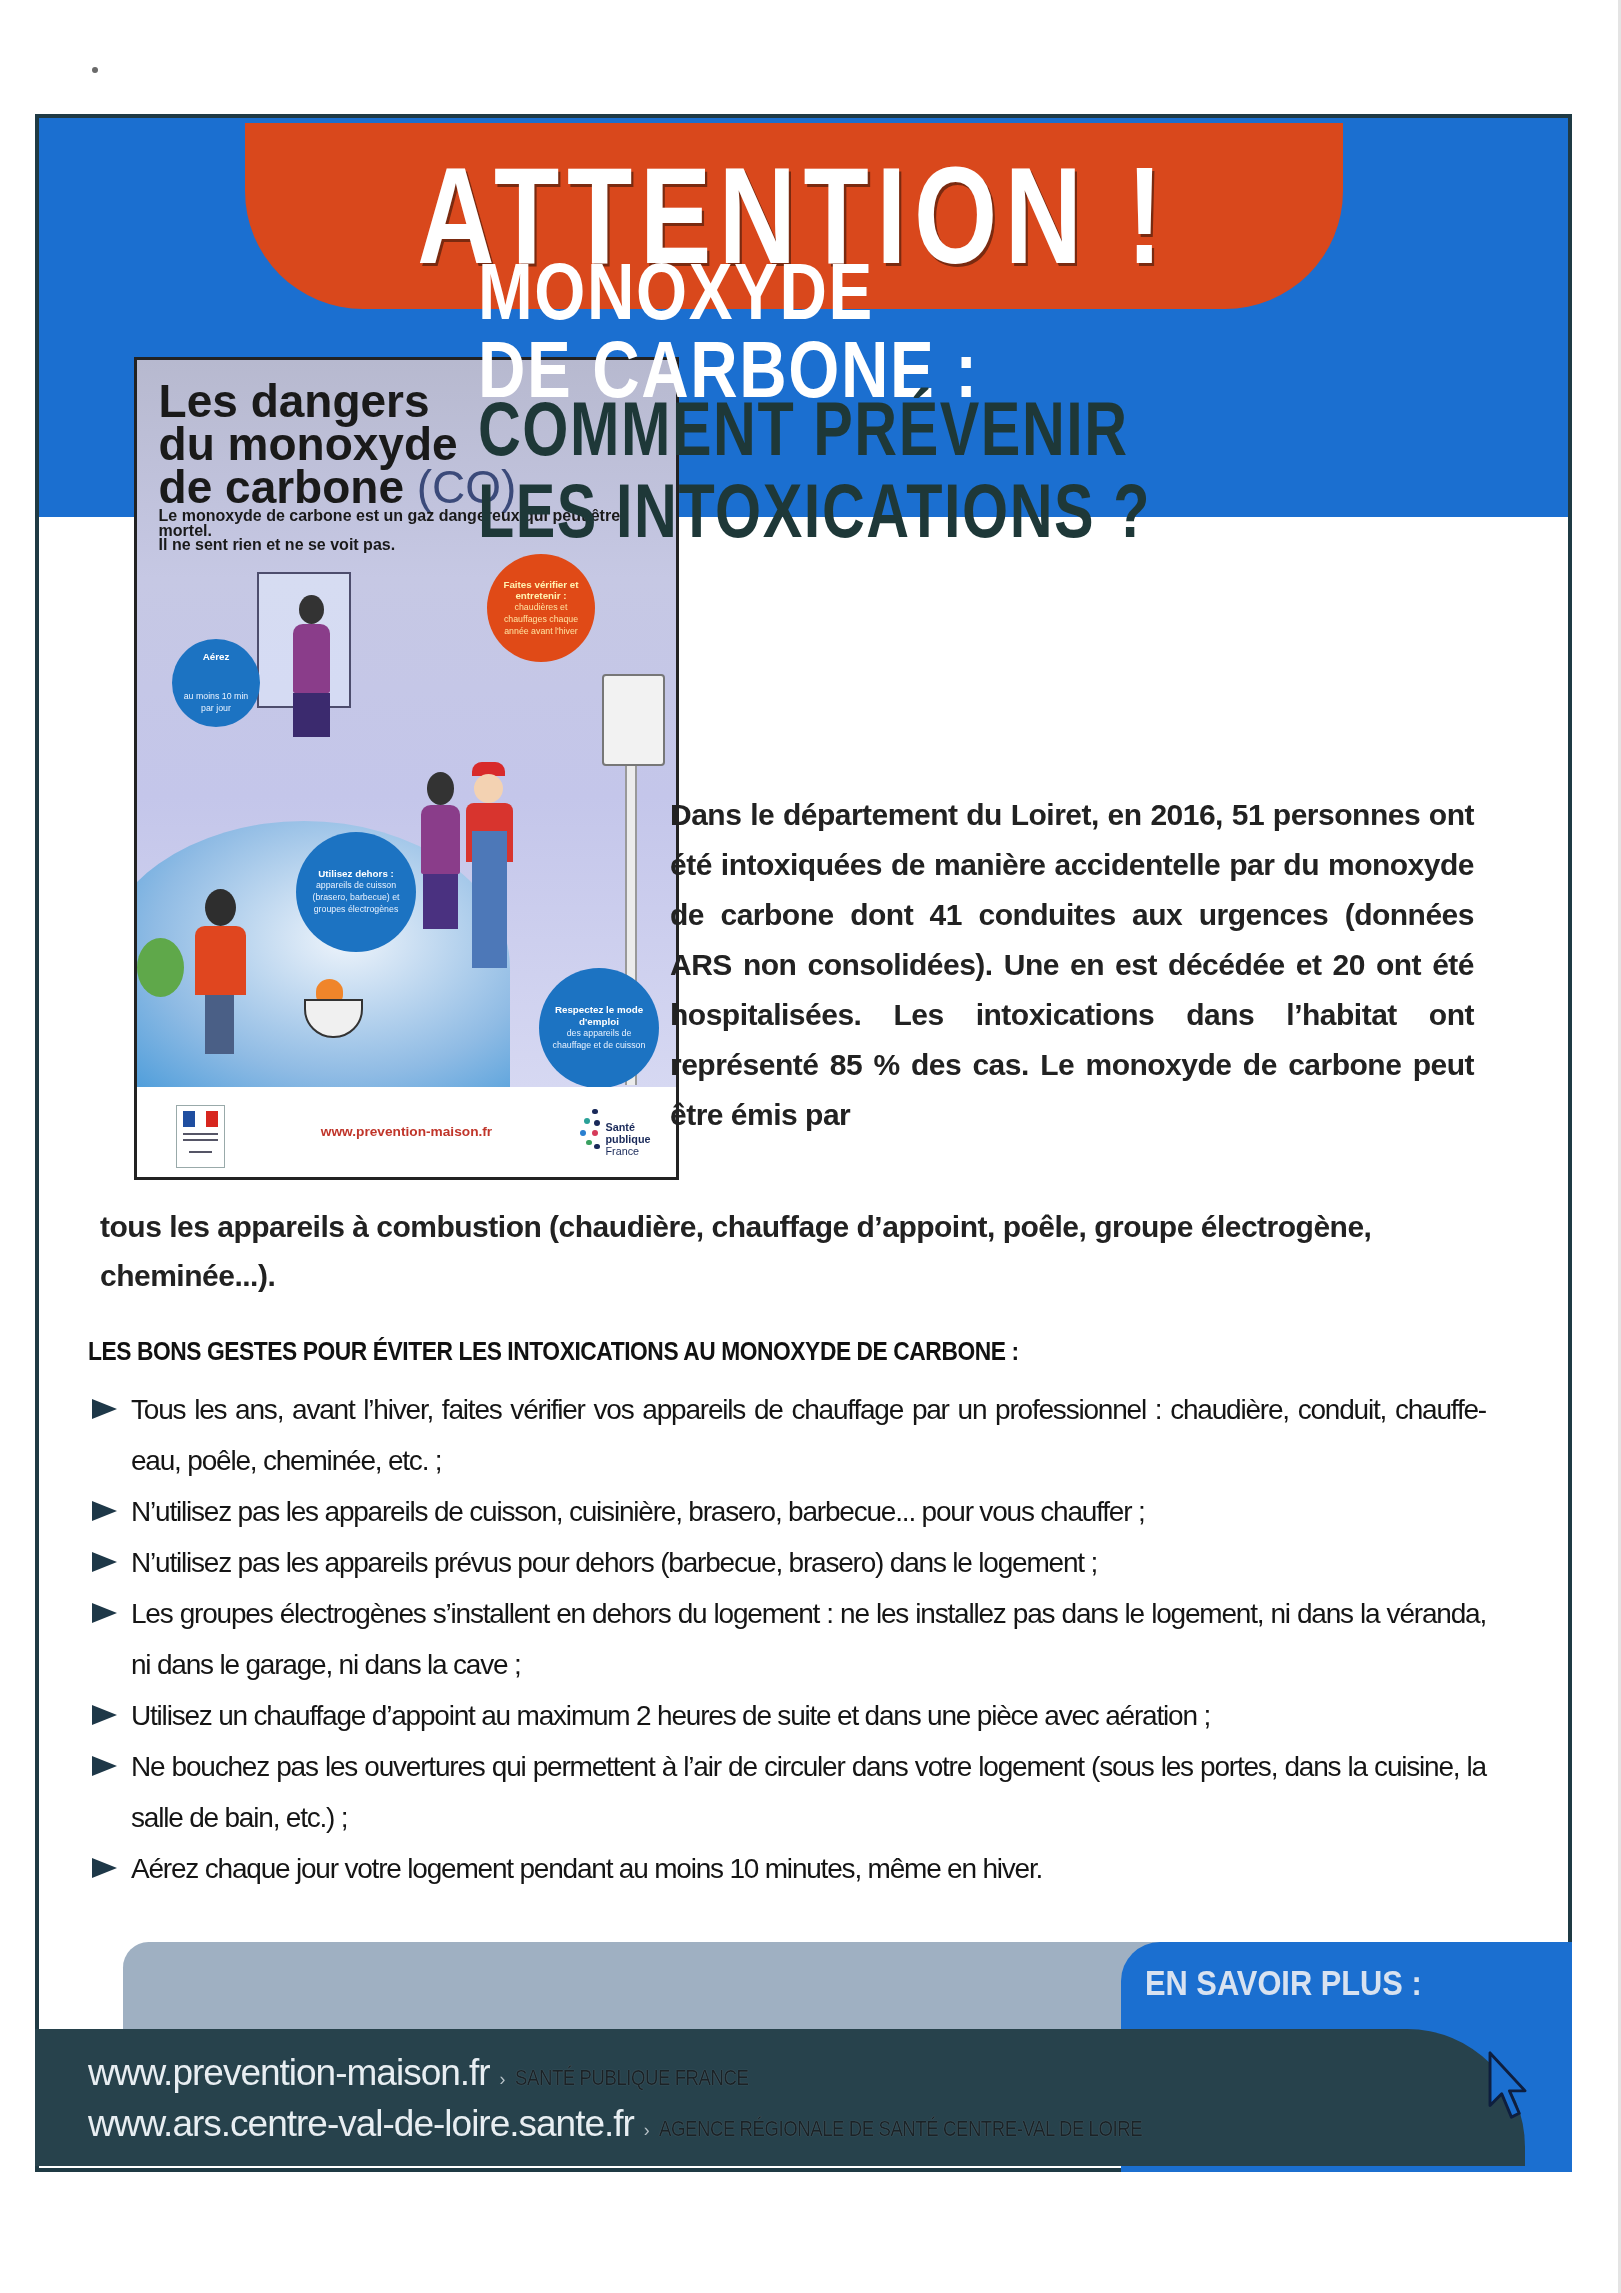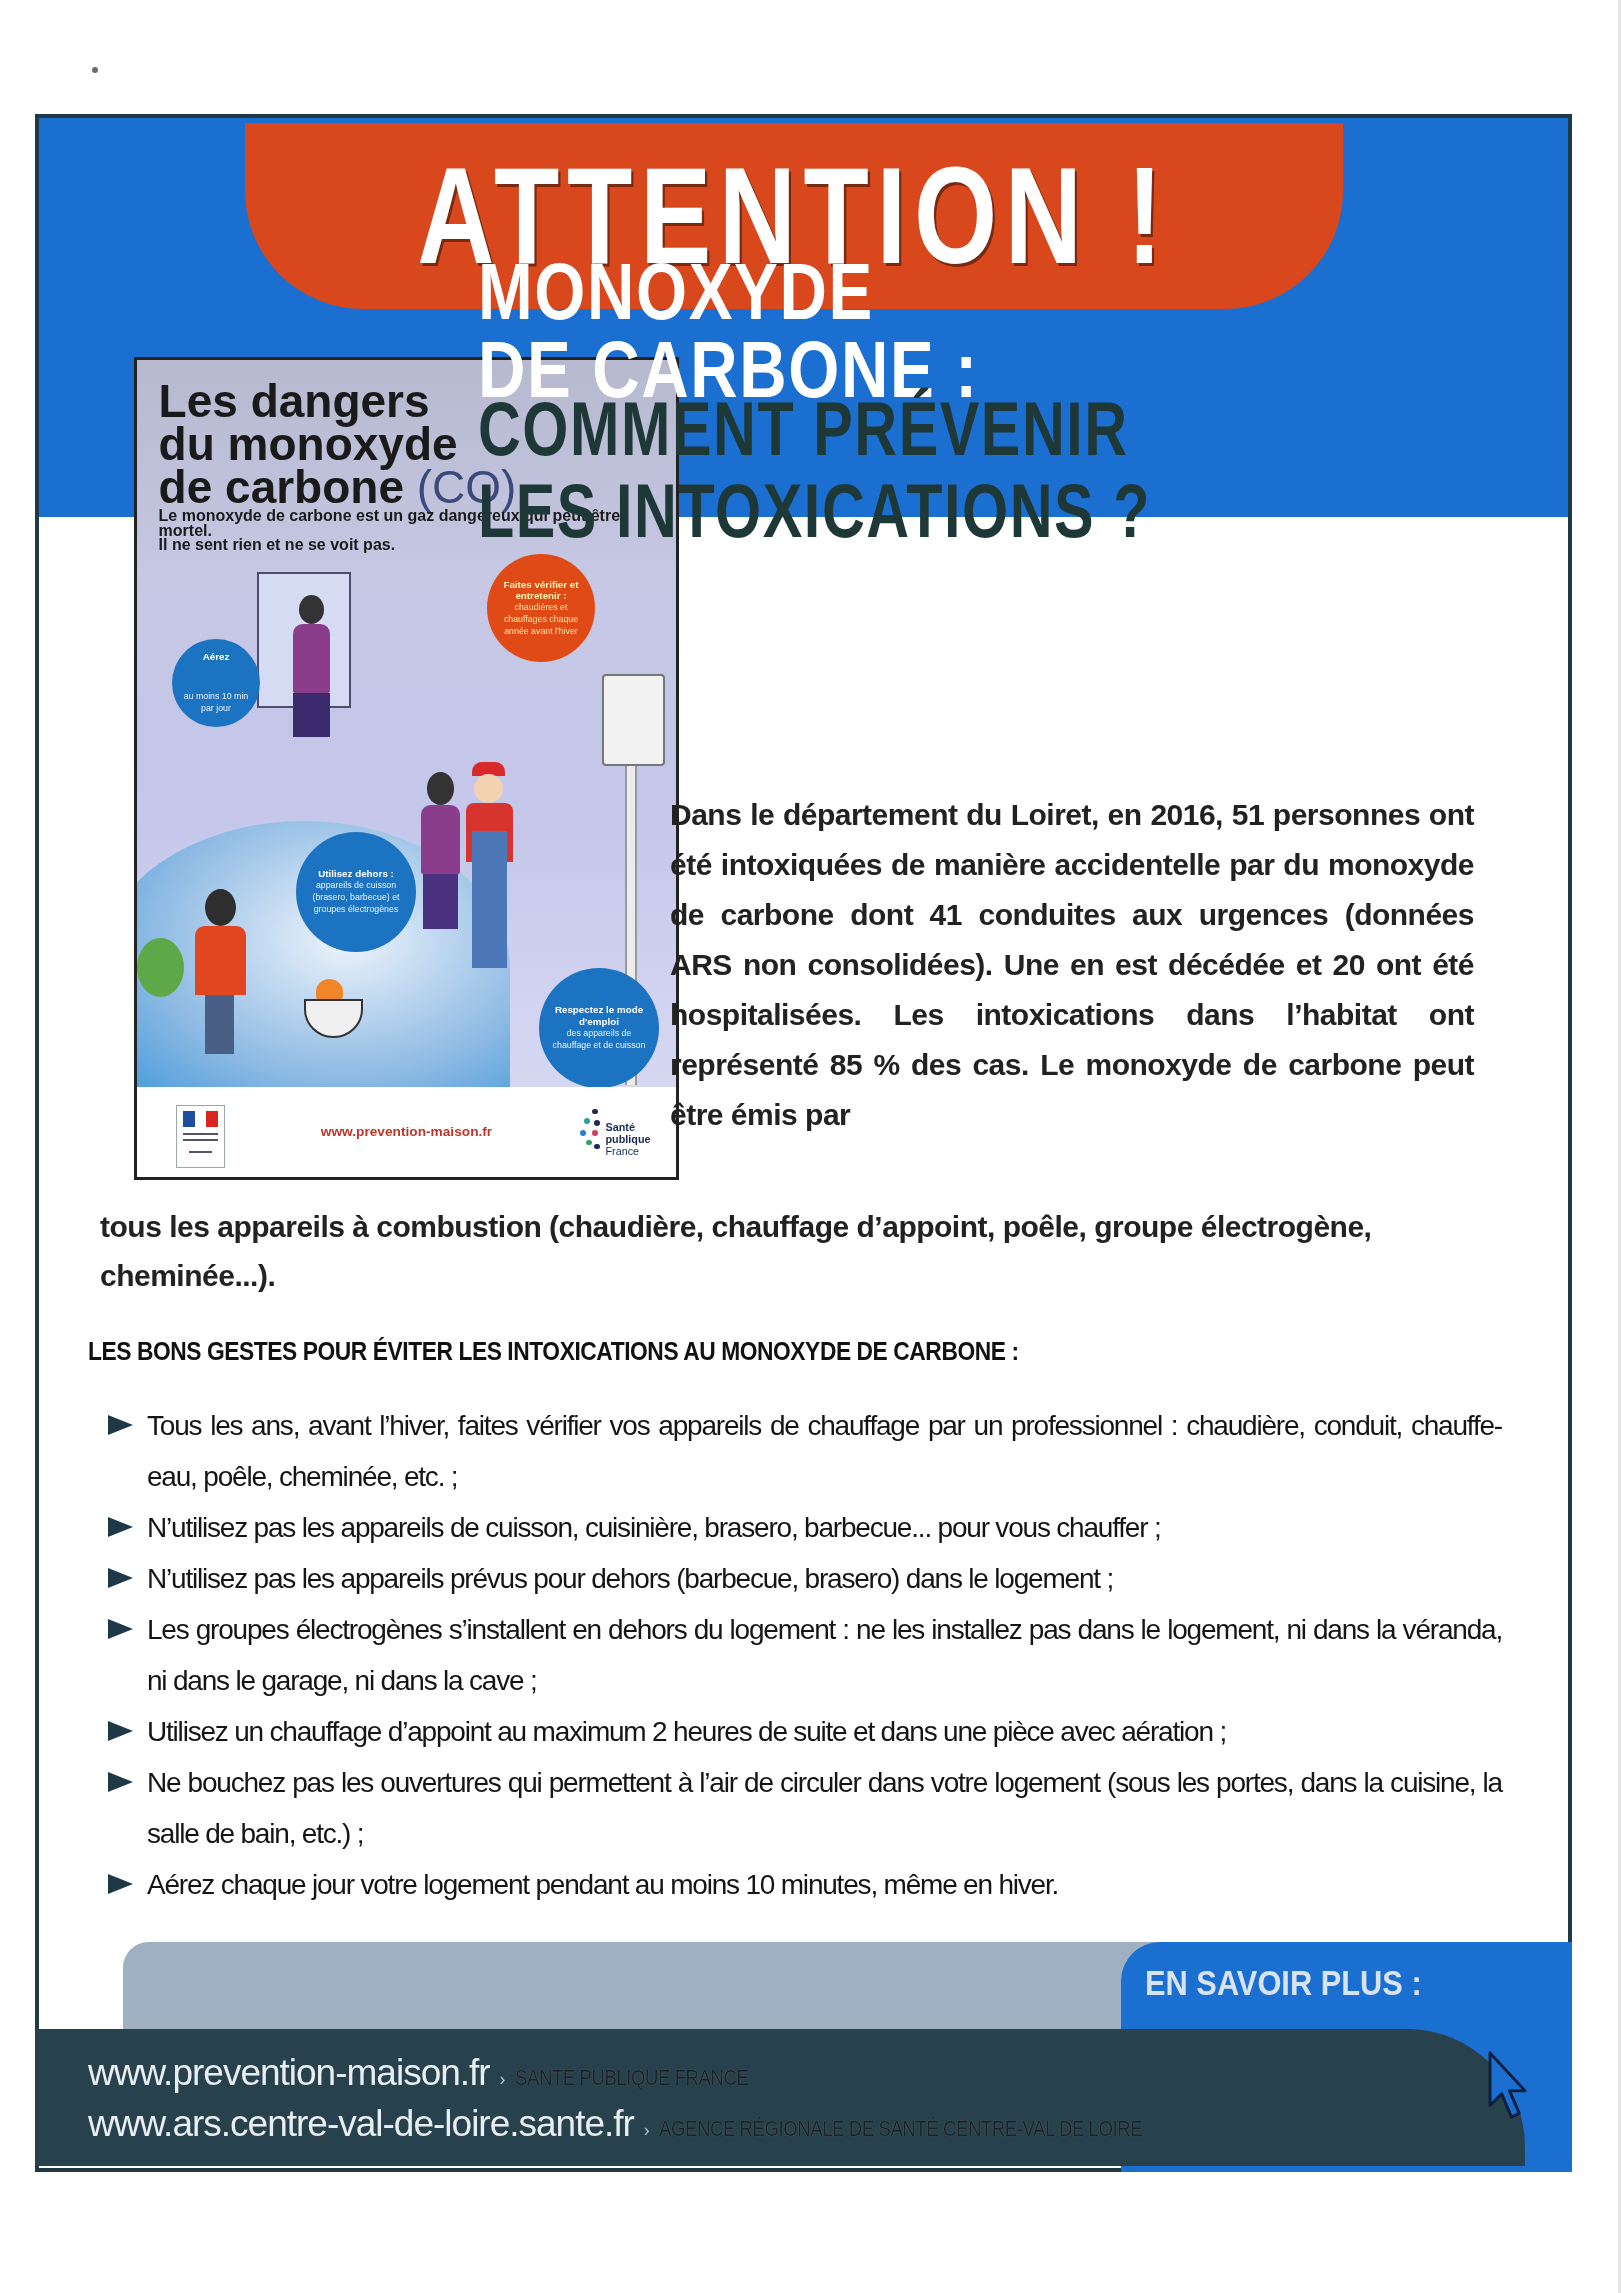--- a/index.html
+++ b/index.html
@@ -128,21 +128,21 @@
   .intro-cont {
     position: absolute; left: 88px; top: 1190px; width: 1392px; margin: 12px;
     font-weight: bold; color: #222; font-size: 30px; line-height: 49px; letter-spacing: -0.5px;
   }
 
   .tips-title {
     position: absolute; left: 88px; top: 1336px; margin: 0; font-size: 26.5px; color: #111;
     transform: scaleX(0.86); transform-origin: left; letter-spacing: -0.5px; white-space: nowrap;
   }
   .tips {
-    position: absolute; left: 88px; top: 1384px; width: 1398px; margin: 16px; padding: 0; list-style: none;
+    position: absolute; left: 88px; top: 1384px; width: 1398px; margin: 0; padding: 0; list-style: none;
   }
   .tip {
     position: relative; padding-left: 43px; font-size: 28px; line-height: 51px; color: #151515;
     text-align: justify; letter-spacing: -1.2px; word-spacing: 0px;
   }
   .tip .arrow {
     position: absolute; left: 3.9px; top: 14.7px; width: 0; height: 0;
     border-top: 10.8px solid transparent; border-bottom: 10.8px solid transparent; border-left: 25.5px solid #1e3848;
   }
 

